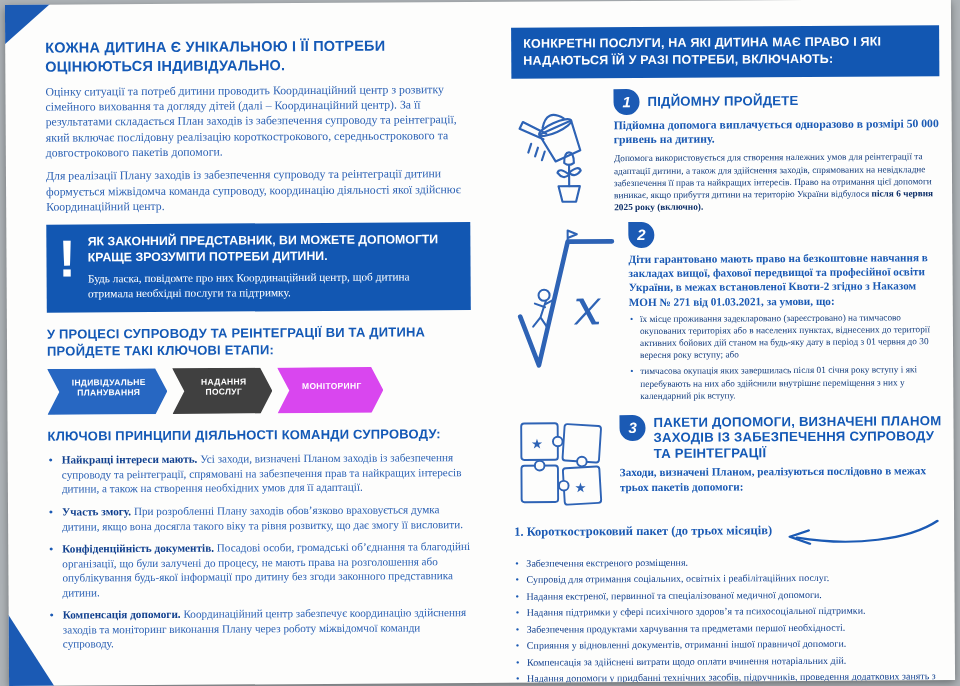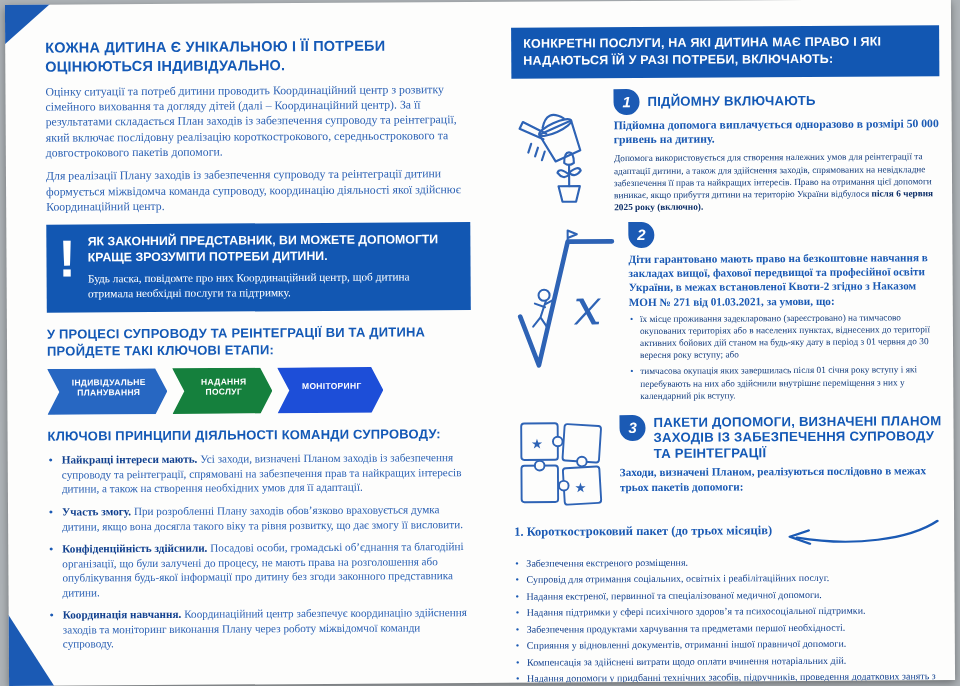--- a/index.html
+++ b/index.html
@@ -90,34 +90,34 @@
           <div class="callout-title">ЯК ЗАКОННИЙ ПРЕДСТАВНИК, ВИ МОЖЕТЕ ДОПОМОГТИ КРАЩЕ ЗРОЗУМІТИ ПОТРЕБИ ДИТИНИ.</div>
           <div class="callout-body">Будь ласка, повідомте про них Координаційний центр, щоб дитина отримала необхідні послуги та підтримку.</div>
         </div>
       </div>
 
       <h2>У ПРОЦЕСІ СУПРОВОДУ ТА РЕІНТЕГРАЦІЇ ВИ ТА ДИТИНА ПРОЙДЕТЕ ТАКІ КЛЮЧОВІ ЕТАПИ:</h2>
       <div class="stages">
         <div class="stage stage-mid stage-2" style="background: rgb(39, 103, 194);">
             <span>ІНДИВІДУАЛЬНЕ ПЛАНУВАННЯ</span>
           </div>
-        <div class="stage stage-mid stage-3" style="background: #15803d; align-items: center;">
+        <div class="stage stage-mid stage-3" style="background: #404040; align-items: center;">
             <span>НАДАННЯ ПОСЛУГ</span>
           </div>
-        <div class="stage stage-mid stage-4" style="background: #1d4ed8; align-items: center;">
+        <div class="stage stage-mid stage-4" style="background: #d946ef; align-items: center;">
             <span>МОНІТОРИНГ</span>
           </div>
       </div>
 
       <h3>КЛЮЧОВІ ПРИНЦИПИ ДІЯЛЬНОСТІ КОМАНДИ СУПРОВОДУ:</h3>
       <ul class="principles">
         <li><span class="term">Найкращі інтереси мають.</span><span> Усі заходи, визначені Планом заходів із забезпечення супроводу та реінтеграції, спрямовані на забезпечення прав та найкращих інтересів дитини, а також на створення необхідних умов для її адаптації.</span></li>
         <li><span class="term">Участь змогу.</span><span> При розробленні Плану заходів обов’язково враховується думка дитини, якщо вона досягла такого віку та рівня розвитку, що дає змогу її висловити.</span></li>
-        <li><span class="term">Конфіденційність здійснили.</span><span> Посадові особи, громадські об’єднання та благодійні організації, що були залучені до процесу, не мають права на розголошення або опублікування будь-якої інформації про дитину без згоди законного представника дитини.</span></li>
-        <li><span class="term">Координація навчання.</span><span> Координаційний центр забезпечує координацію здійснення заходів та моніторинг виконання Плану через роботу міжвідомчої команди супроводу.</span></li>
+        <li><span class="term">Конфіденційність документів.</span><span> Посадові особи, громадські об’єднання та благодійні організації, що були залучені до процесу, не мають права на розголошення або опублікування будь-якої інформації про дитину без згоди законного представника дитини.</span></li>
+        <li><span class="term">Компенсація допомоги.</span><span> Координаційний центр забезпечує координацію здійснення заходів та моніторинг виконання Плану через роботу міжвідомчої команди супроводу.</span></li>
       </ul>
     </div>
 
     <div class="col col-right">
       <div class="right-header">КОНКРЕТНІ ПОСЛУГИ, НА ЯКІ ДИТИНА МАЄ ПРАВО І ЯКІ НАДАЮТЬСЯ ЇЙ У РАЗІ ПОТРЕБИ, ВКЛЮЧАЮТЬ:</div>
 
       <div class="service">
         <svg class="illus" width="92" height="118" viewBox="0 0 95 118">
           <g stroke="#2e63b5" stroke-width="2.2" fill="none" stroke-linecap="round" stroke-linejoin="round">
             <g transform="rotate(-24 45 45)">
@@ -132,21 +132,21 @@
             <path d="M59 86 Q49 78 47 84 Q53 92 59 86"></path>
             <path d="M59 84 Q69 76 71 82 Q65 90 59 84"></path>
             <path d="M54 74 q0 -11 5 -11 q5 0 5 11 q-5 4 -10 0"></path>
           </g>
         </svg>
         <div class="service-content">
           <div class="title-row">
             <div class="drop">
                 <span>1</span>
               </div>
-            <div class="service-title">ПІДЙОМНУ ВКЛЮЧАЮТЬ</div>
+            <div class="service-title">ПІДЙОМНУ ПРОЙДЕТЕ</div>
           </div>
           <p class="lead">Підйомна допомога виплачується одноразово в розмірі 50 000 гривень на дитину.</p>
           <p class="small"><span>Допомога використовується для створення належних умов для реінтеграції та адаптації дитини, а також для здійснення заходів, спрямованих на невідкладне забезпечення її прав та найкращих інтересів. Право на отримання цієї допомоги виникає, якщо прибуття дитини на територію України відбулося </span><b>після 6 червня 2025 року (включно).</b></p>
         </div>
       </div>
 
       <div class="service">
         <svg class="illus" width="106" height="160" viewBox="0 0 115 160">
           <path d="M8 95 L28 148 L60 14 L108 14" stroke="#2e63b5" stroke-width="5" fill="none" stroke-linecap="round" stroke-linejoin="round"></path>
           <g stroke="#2e63b5" stroke-width="2.2" fill="none" stroke-linecap="round" stroke-linejoin="round">

